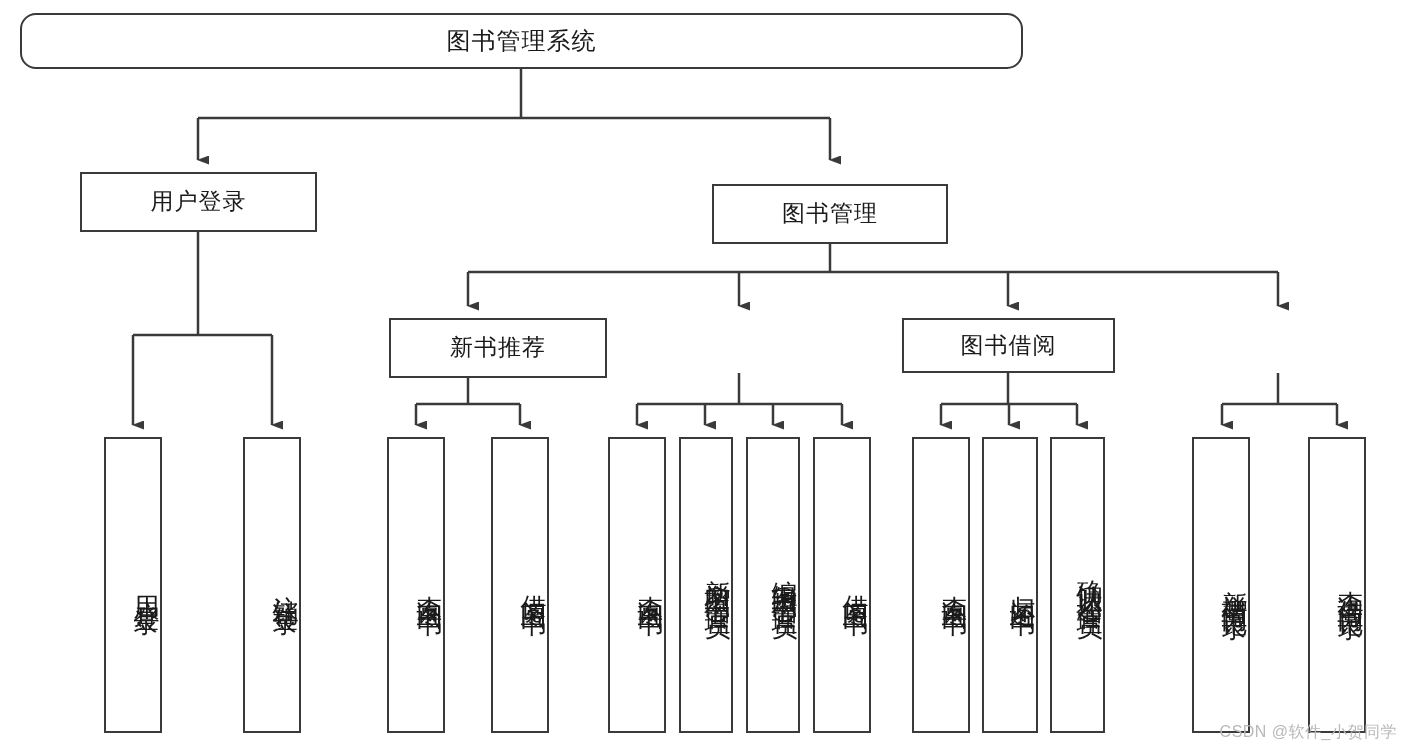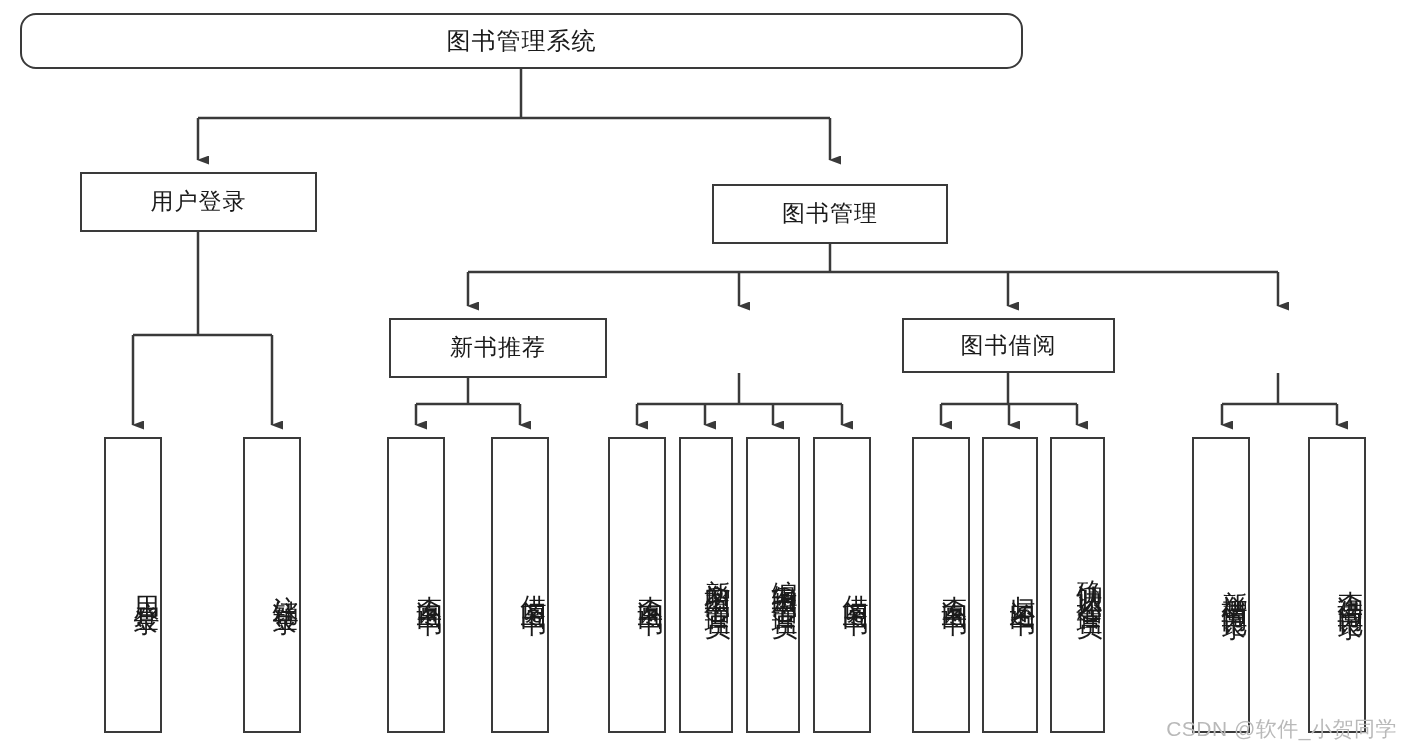--- a/index.html
+++ b/index.html
@@ -60,21 +60,21 @@
   .node.vert.tall {
     padding-top: 6px;
   }
   .node.vert .vtext {
     display: block;
   }
   .watermark {
     position: absolute;
     right: 8px;
     bottom: 4px;
-    font-size: 21px;
+    font-size: 16px;
     color: #b9b9b9;
     letter-spacing: 0.5px;
     white-space: nowrap;
     pointer-events: none;
   }
 </style>
 </head>
 <body>
 
 <div id="canvas">

